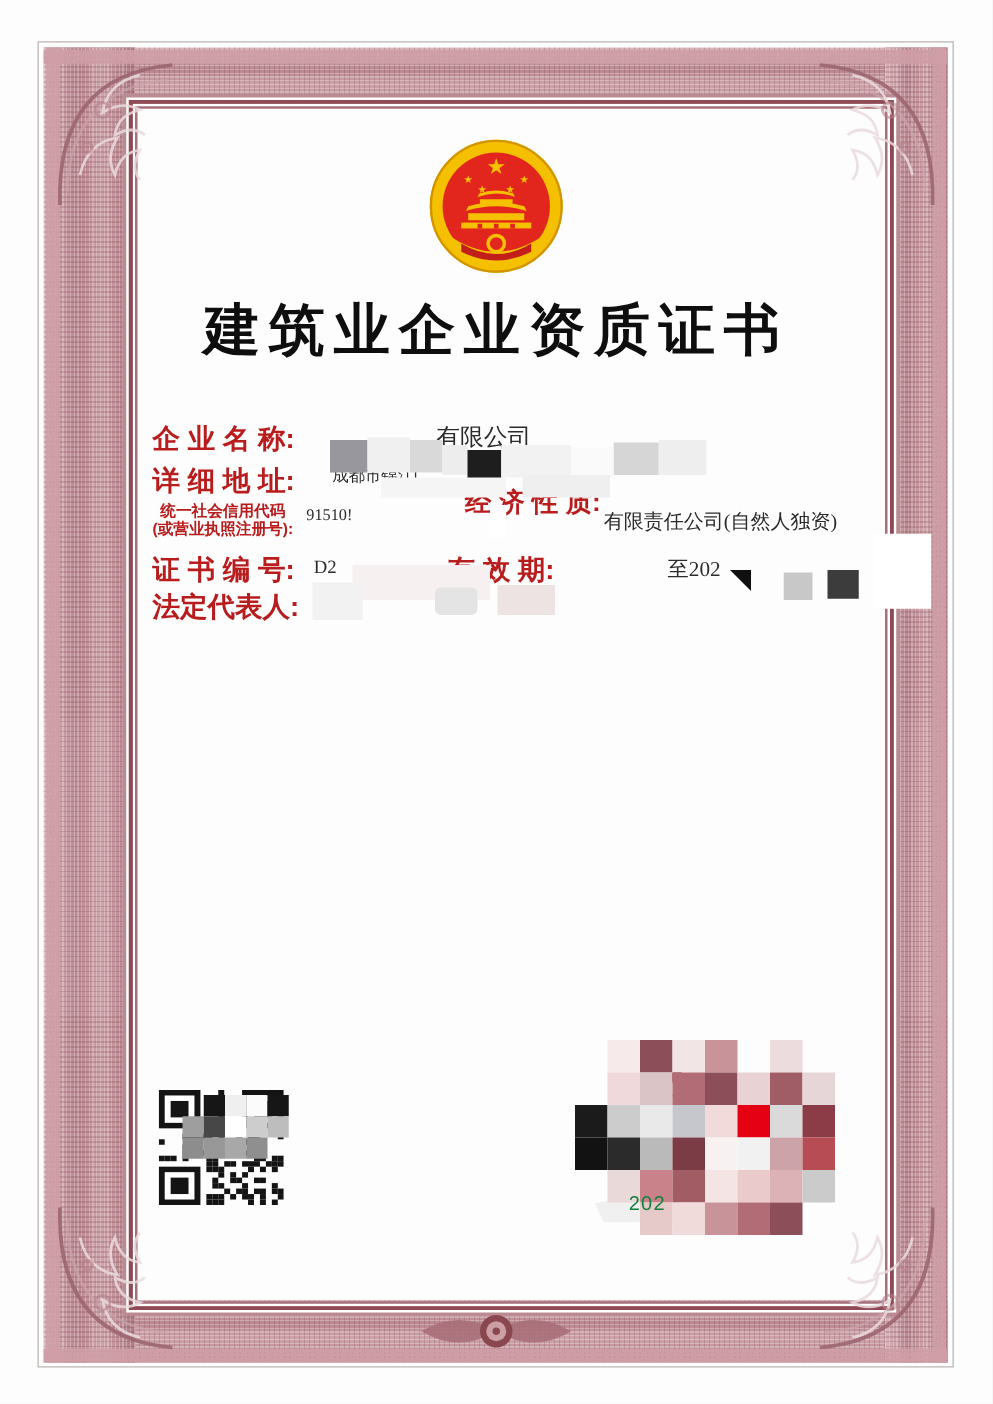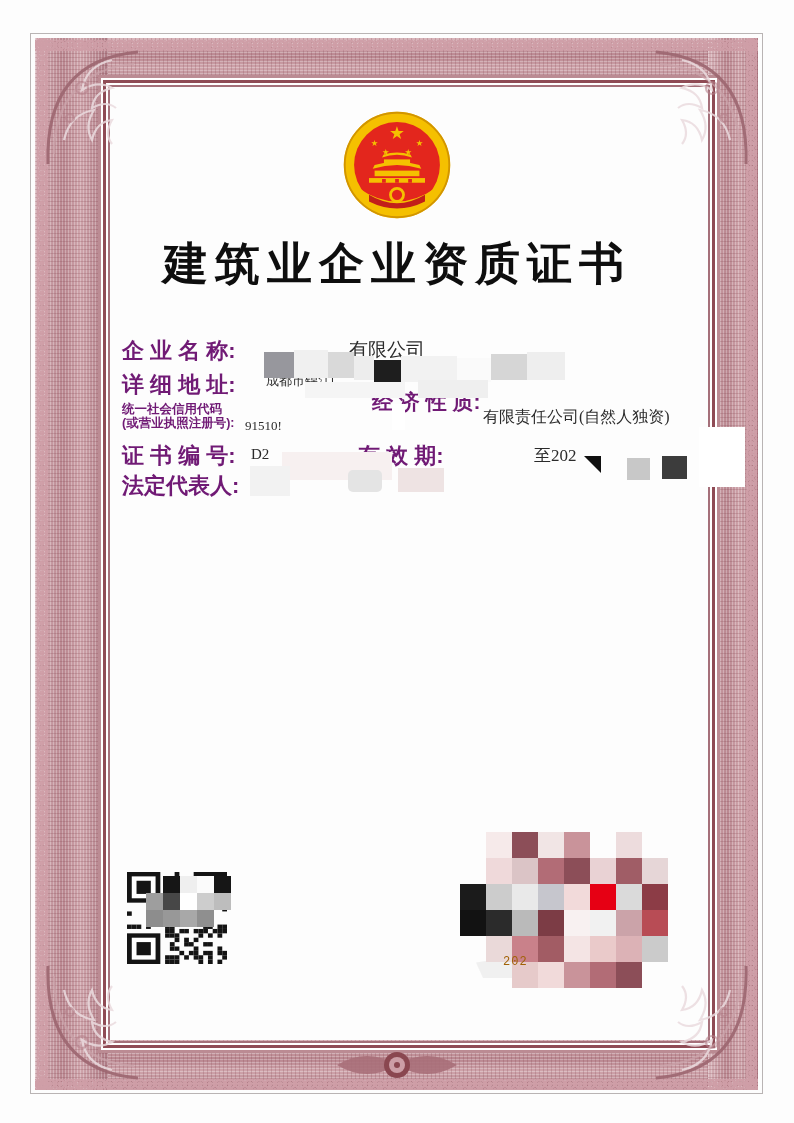--- a/index.html
+++ b/index.html
@@ -27,34 +27,34 @@
      box-shadow:inset 0 0 0 2px #ffffff, inset 0 0 0 4px #a5707a,
                 0 0 0 2px #ffffff, 0 0 0 5px #bb8b93;}
   .corner{position:absolute;width:130px;height:130px;pointer-events:none;}
   
   .emblem{position:absolute;left:339px;top:109px;}
   
   .title{position:absolute;left:0;top:234px;width:794px;text-align:center;
      font-size:45px;font-weight:900;color:#0e0e0e;letter-spacing:7px;
      font-family:"Liberation Sans",sans-serif;}
   
-  .lbl{position:absolute;font-weight:700;color:#701a75;white-space:nowrap;
-       font-family:"Liberation Sans",sans-serif;}
+  .lbl{position:absolute;font-weight:700;color:#b91c1c;white-space:nowrap;
+       font-family:"Liberation Sans",sans-serif;text-align:center;}
   .val{position:absolute;color:#2b2b2b;white-space:nowrap;
        font-family:Liberation Serif, serif;}
   .lbl-main{font-size:22px;}
   .lbl-small{font-size:12.5px;line-height:14px;}
   
   .mosaic{position:absolute;}
   .mcell{position:absolute;}
   .patch{position:absolute;}
   .qr{position:absolute;left:127px;top:872px;}
   .seal-arc{position:absolute;left:500px;top:832px;}
-  .seal-date{position:absolute;left:503px;top:955px;font-size:12px;color:#a16207;
-       font-family:Liberation Mono, monospace;letter-spacing:1px;}
+  .seal-date{position:absolute;left:503px;top:955px;font-size:16px;color:#15803d;
+       font-family:Liberation Sans, sans-serif;letter-spacing:1px;}
 </style>
 </head>
 <body>
 
 <div class="page">
 
   <svg width="0" height="0" style="position:absolute">
     <defs>
       <g id="cornerFl" fill="none" stroke="#9c6670" stroke-width="2.2">
         <path d="M8,122 C6,60 30,16 98,10" stroke-width="3" opacity="0.9"></path>
@@ -131,21 +131,21 @@
   <div class="lbl lbl-main" style="left:122px;top:336px;">企 业 名 称:</div>
   <div class="val" style="left:349px;top:337px;font-size:19px;">有限公司</div>
 
   <div class="lbl lbl-main" style="left:122px;top:370px;">详 细 地 址:</div>
   <div class="val" style="left:266px;top:372px;font-size:13px;">成都市锦江[</div>
 
   <div class="lbl lbl-small" style="left:122px;top:402px;">
     <div>统一社会信用代码</div>
     <div>(或营业执照注册号):</div>
   </div>
-  <div class="val" style="left:245px;top:418px;font-size:13px;">91510!</div>
+  <div class="val" style="left:245px;top:404px;font-size:13px;">91510!</div>
 
   <div class="lbl" style="left:372px;top:388px;font-size:21px;">经 济 性 质:</div>
   <div class="val" style="left:483px;top:407px;font-size:16px;">有限责任公司(自然人独资)</div>
 
   <div class="lbl lbl-main" style="left:122px;top:441px;">证 书 编 号:</div>
   <div class="val" style="left:251px;top:446px;font-size:15px;">D2</div>
 
   <div class="lbl lbl-main" style="left:358px;top:441px;">有  效  期:</div>
   <div class="val" style="left:534px;top:444px;font-size:17px;">至202</div>
 

